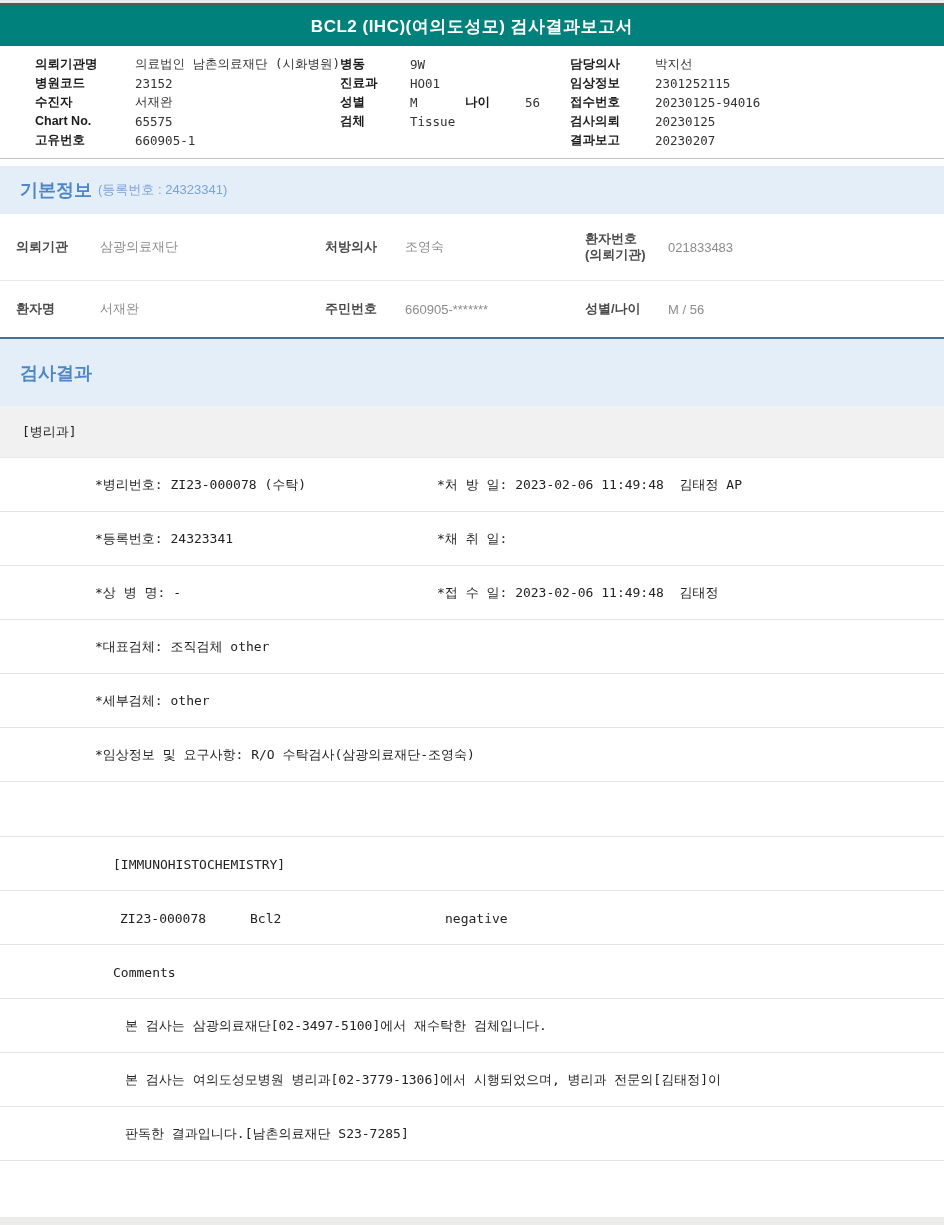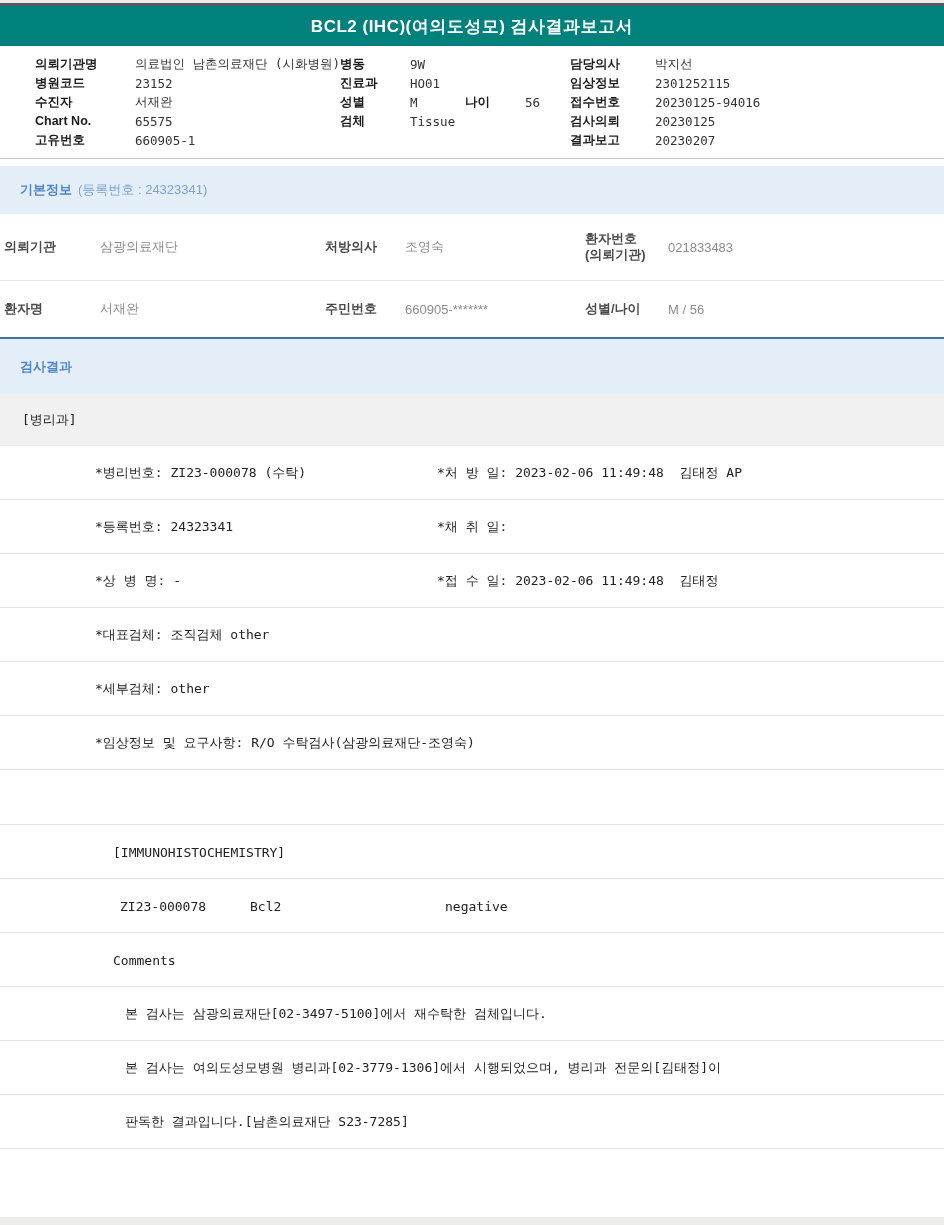--- a/index.html
+++ b/index.html
@@ -41,35 +41,35 @@
   .hgroup-middle .hvalue{left:70px;}
   .hgroup-right .hvalue{left:85px;}
   .hlabel.extra{left:125px;}
   .hvalue.extra{left:185px;}
   .header-divider{border-top:1px solid #c4c4c4;}
   
   .section-bar{
     margin-top:7px;height:48px;background:var(--section-bg);
     display:flex;align-items:center;padding-left:20px;
   }
-  .section-bar.results{margin-top:0;border-top:2px solid var(--section-border);height:57px;padding-left:20px;}
-  .section-title{color:var(--section-text);font-weight:bold;font-size:13px;}
+  .section-bar.results{margin-top:0;border-top:2px solid var(--section-border);height:69px;padding-left:20px;}
+  .section-title{color:var(--section-text);font-weight:bold;font-size:18px;}
   .section-suffix{color:#7aa3d6;font-size:13px;margin-left:6px;text-align:right;}
   
   .info-row{position:relative;height:66px;}
   .info-row.row2{height:57px;border-top:1px solid #e8e8e8;}
   .ilabel{
     position:absolute;top:50%;transform:translateY(-50%);
     font-weight:bold;font-size:13px;color:#4a4a4a;white-space:pre;
   }
   .ivalue{
     position:absolute;top:50%;transform:translateY(-50%);
     font-size:13px;color:#8c8c8c;white-space:pre;
   }
-  .ilabel.c1{left:4px;} .ivalue.v1{left:100px;}
+  .ilabel.c1{left:16px;} .ivalue.v1{left:100px;}
   .ilabel.c2{left:325px;} .ivalue.v2{left:405px;}
   .ilabel.c3{left:585px;line-height:1.25;} .ivalue.v3{left:668px;}
   .ilabel.c3 span{display:block;}
   
   .dept-row{
     height:52px;background:#f1f1f1;display:flex;align-items:center;
     padding-left:22px;font-family:"DejaVu Sans Mono",monospace;
     font-size:13px;color:#222;border-bottom:1px solid #e9e9e9;
   }
   .rrow{

